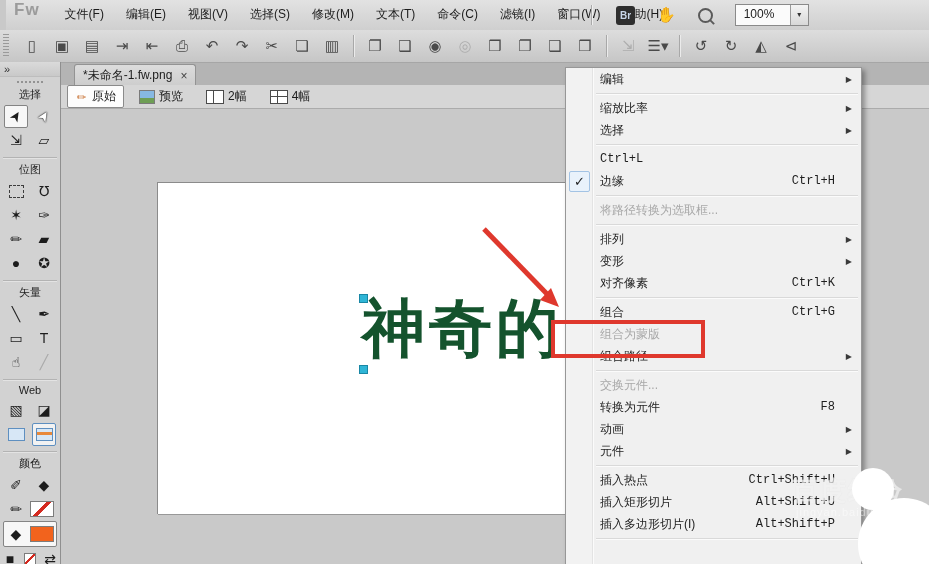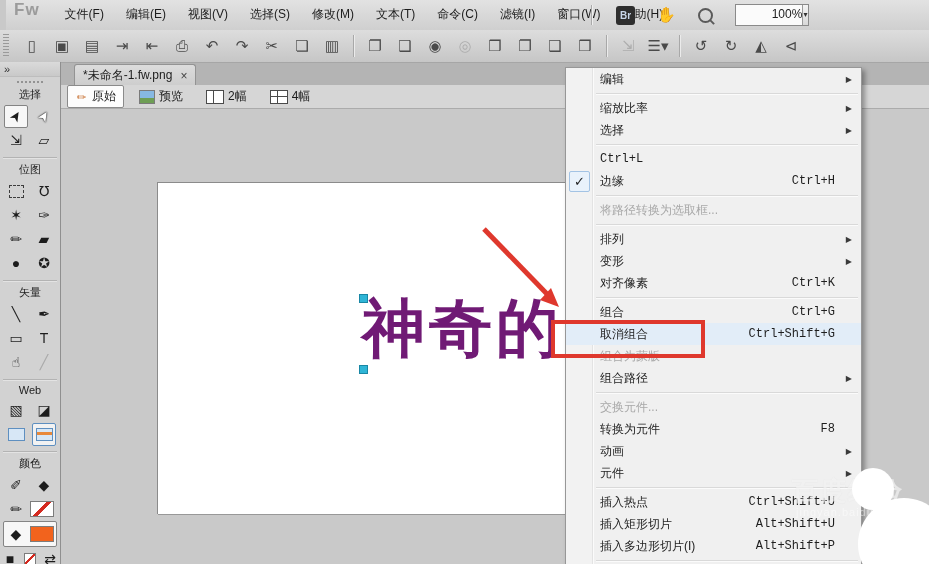--- a/index.html
+++ b/index.html
@@ -15,21 +15,21 @@
   .mitem{font-size:12px;color:#1c1c1c;padding:0 11px;line-height:29px;cursor:default;}
   .mb-right{position:absolute;left:585px;top:0;height:30px;display:flex;align-items:center;gap:22px;}
   .mb-sep{width:1px;height:20px;background:#AAA;box-shadow:1px 0 0 #EEE;margin-right:2px;}
   .br-icon{width:19px;height:19px;background:#2E2E2E;color:#C9D6E8;border-radius:3px;
     font-size:10px;font-weight:bold;text-align:center;line-height:19px;}
   .hand-icon{font-size:15px;color:#5a5a5a;}
   .mag-icon{width:11px;height:11px;border:2px solid #5a5a5a;border-radius:50%;position:relative;}
   .mag-icon::after{content:"";position:absolute;width:6px;height:2px;background:#5a5a5a;
     transform:rotate(45deg);left:9px;top:11px;}
   .zoomdd{display:flex;width:72px;height:20px;background:#FBFBFB;border:1px solid #8A8A8A;}
-  .zoomdd .zval{flex:1;font-size:12px;color:#222;padding:2px 0 0 8px;margin-left:28px;}
+  .zoomdd .zval{flex:1;font-size:12px;color:#222;padding:2px 0 0 8px;}
   .zoomdd .zcaret{width:17px;border-left:1px solid #9A9A9A;background:linear-gradient(#F4F4F4,#D8D8D8);
     font-size:8px;color:#333;text-align:center;line-height:19px;}
 
   
   .toolbar{position:absolute;left:0;top:30px;width:929px;height:32px;
     background:linear-gradient(#DDDDDD,#C6C6C6);border-bottom:1px solid #A6A6A6;
     display:flex;align-items:center;z-index:5;}
   .grip{width:6px;height:24px;margin:0 8px 0 3px;
     background:repeating-linear-gradient(#9a9a9a 0 1px,transparent 1px 3px);}
   .tbi{width:26px;height:24px;text-align:center;line-height:24px;font-size:15px;color:#4a4a4a;
@@ -91,21 +91,21 @@
     linear-gradient(to right,#FFF 6px,#4a4a4a 6px,#4a4a4a 7px,#FFF 7px);}
   .vic[data-ic="four"]{width:16px;border:1px solid #4a4a4a;background:
     linear-gradient(to right,transparent 6px,#4a4a4a 6px,#4a4a4a 7px,transparent 7px),
     linear-gradient(#FFF 5px,#4a4a4a 5px,#4a4a4a 6px,#FFF 6px);}
   .pagelabel{position:absolute;left:856px;top:88px;font-size:12px;color:#2a2a2a;z-index:1;}
 
   .canvas{position:absolute;left:60px;top:108px;width:869px;height:456px;background:#C9C9C9;z-index:1;}
   .page{position:absolute;left:97px;top:74px;width:560px;height:331px;background:#FFF;
     border-left:1px solid #8B8B8B;border-top:1px solid #8B8B8B;box-shadow:1px 1px 0 #989898;}
   .canvas-text{position:absolute;left:302px;top:186px;font-size:63px;font-weight:bold;
-    color:#701a75;letter-spacing:4px;white-space:nowrap;line-height:1.1;}
+    color:#14532d;letter-spacing:4px;white-space:nowrap;line-height:1.1;}
   .handle{position:absolute;width:7px;height:7px;background:#2FB5D6;border:1px solid #1987A5;}
 
   
   .ctxmenu{position:absolute;left:565px;top:67px;width:295px;height:520px;z-index:40;
     background:linear-gradient(to right,#F2F2F2 26px,#E3E3E3 26px,#E3E3E3 27px,#FBFBFB 27px,#FBFBFB 28px,#F0F0F0 28px);
     border:1px solid #979797;box-shadow:3px 3px 5px rgba(0,0,0,.35);}
   .mrow{position:relative;height:22px;display:flex;align-items:center;padding-left:34px;
     font-size:12px;color:#1e1e1e;cursor:default;}
   .mrow.highlighted{background:#E2EDF8;}
   .mrow.disabled{color:#A8A8A8;}
@@ -390,26 +390,20 @@
       
       
       
     </div>
     <div class="mrow">
 
       <span class="mlabel">组合</span>
       <span class="mshort">Ctrl+G</span>
 
     </div>
-    <div class="mrow highlighted">
-
-      <span class="mlabel">取消组合</span>
-      <span class="mshort">Ctrl+Shift+G</span>
-
-    </div>
     <div class="mrow disabled">
 
       <span class="mlabel">组合为蒙版</span>
       <span class="mshort"></span>
 
     </div>
     <div class="mrow submenu">
 
       <span class="mlabel">组合路径</span>
       <span class="mshort"></span>

